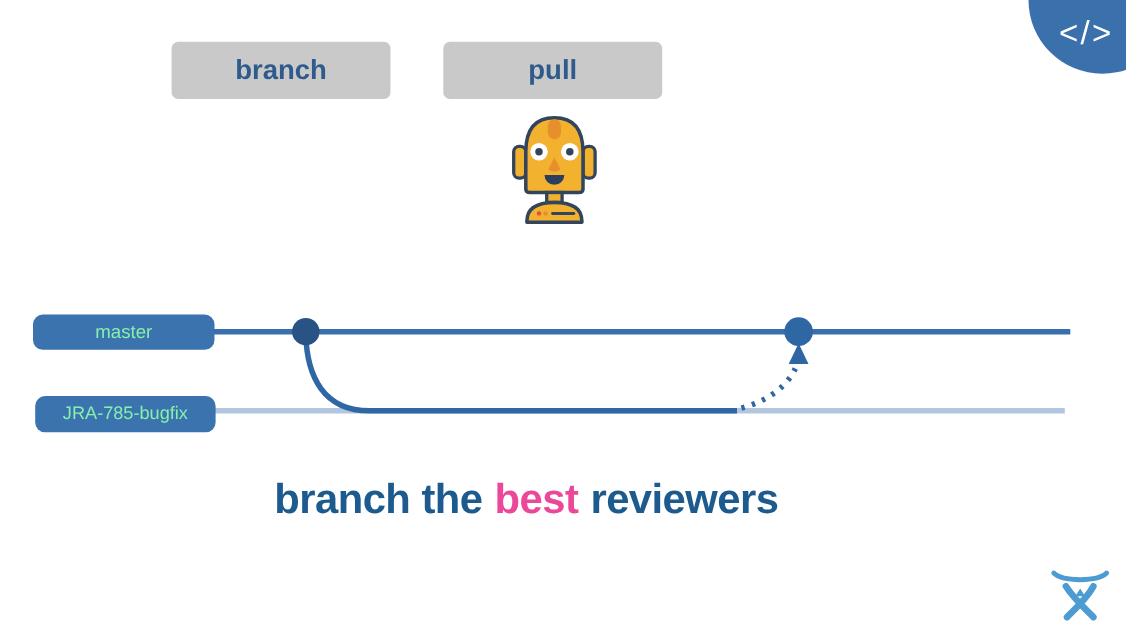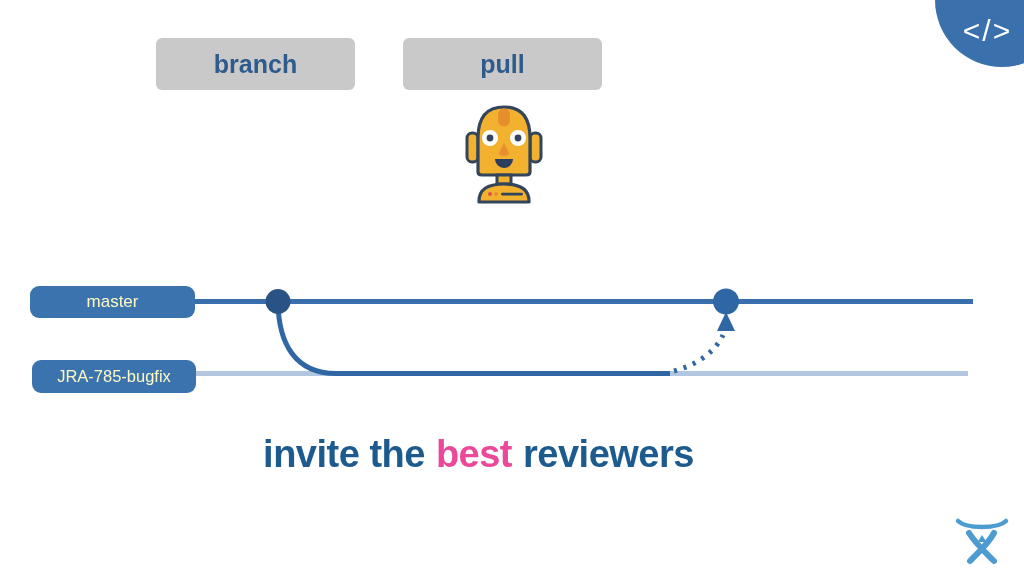--- a/index.html
+++ b/index.html
@@ -29,21 +29,21 @@
 
   
   .robot { position:absolute; left:458px; top:98px; width:92px; height:106px; }
 
   
   .diagram-svg { position:absolute; left:0; top:0; }
 
   
   .branch-pill {
     position:absolute; background:#3b73af; border-radius:9px;
-    color:#fef9c3; display:flex; align-items:center; justify-content:center;
+    color:#86efac; display:flex; align-items:center; justify-content:center;
   }
   .pill-master { left:30px; top:286px; width:165px; height:32px; font-size:17px; }
   .pill-bugfix { left:32px; top:360px; width:164px; height:33px; font-size:16.5px; }
 
   
   .caption {
     position:absolute; left:0; top:433px; width:957px; text-align:center;
     font-size:38px; font-weight:bold; color:#1d5b8e; letter-spacing:-0.5px;
   }
   .caption .hl { color:#ec4899; margin:0 11px; }
@@ -113,21 +113,21 @@
   </svg>
 
   <div class="branch-pill pill-master">
     <span>master</span>
   </div>
   <div class="branch-pill pill-bugfix">
     <span>JRA-785-bugfix</span>
   </div>
 
   <div class="caption">
-    <span>invite the</span><span class="hl">best</span><span>reviewers</span>
+    <span>branch the</span><span class="hl">best</span><span>reviewers</span>
   </div>
 
   <svg class="brand-logo" width="60" height="52" viewBox="0 0 60 52">
     <path d="M6 8 C14 16 46 16 54 8" fill="none" stroke="#4c9cd2" stroke-width="4.5" stroke-linecap="round"></path>
     <path d="M17 20 C24 31 33 39 42 48" fill="none" stroke="#4c9cd2" stroke-width="6" stroke-linecap="round"></path>
     <path d="M42 20 C36 31 27 39 18 48" fill="none" stroke="#4c9cd2" stroke-width="6" stroke-linecap="round"></path>
     <polygon points="30,22 25.5,29 34.5,29" fill="#4c9cd2"></polygon>
   </svg>
 
 </div>

